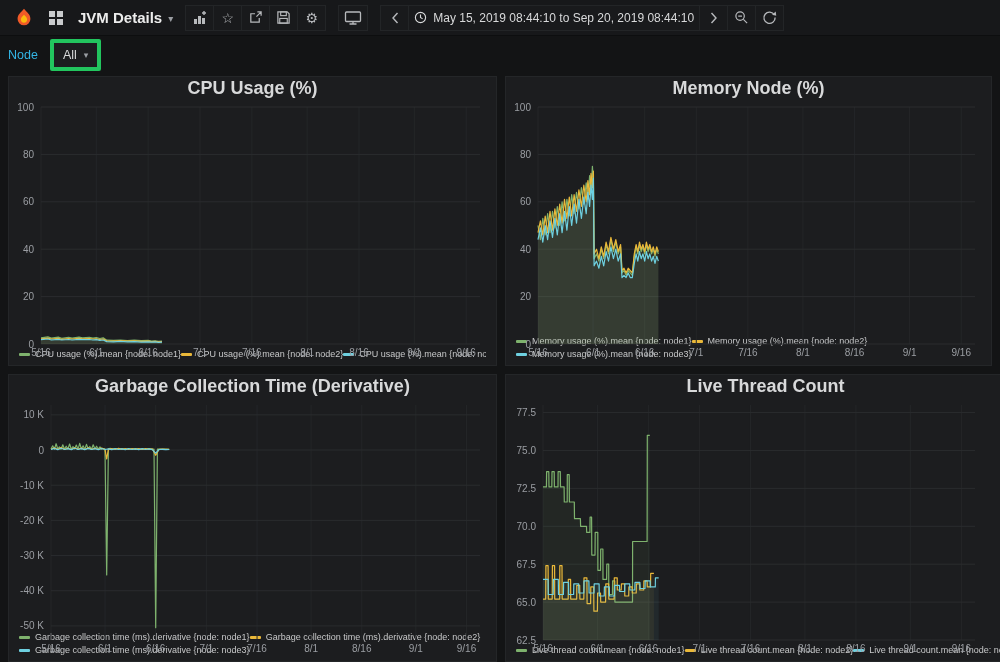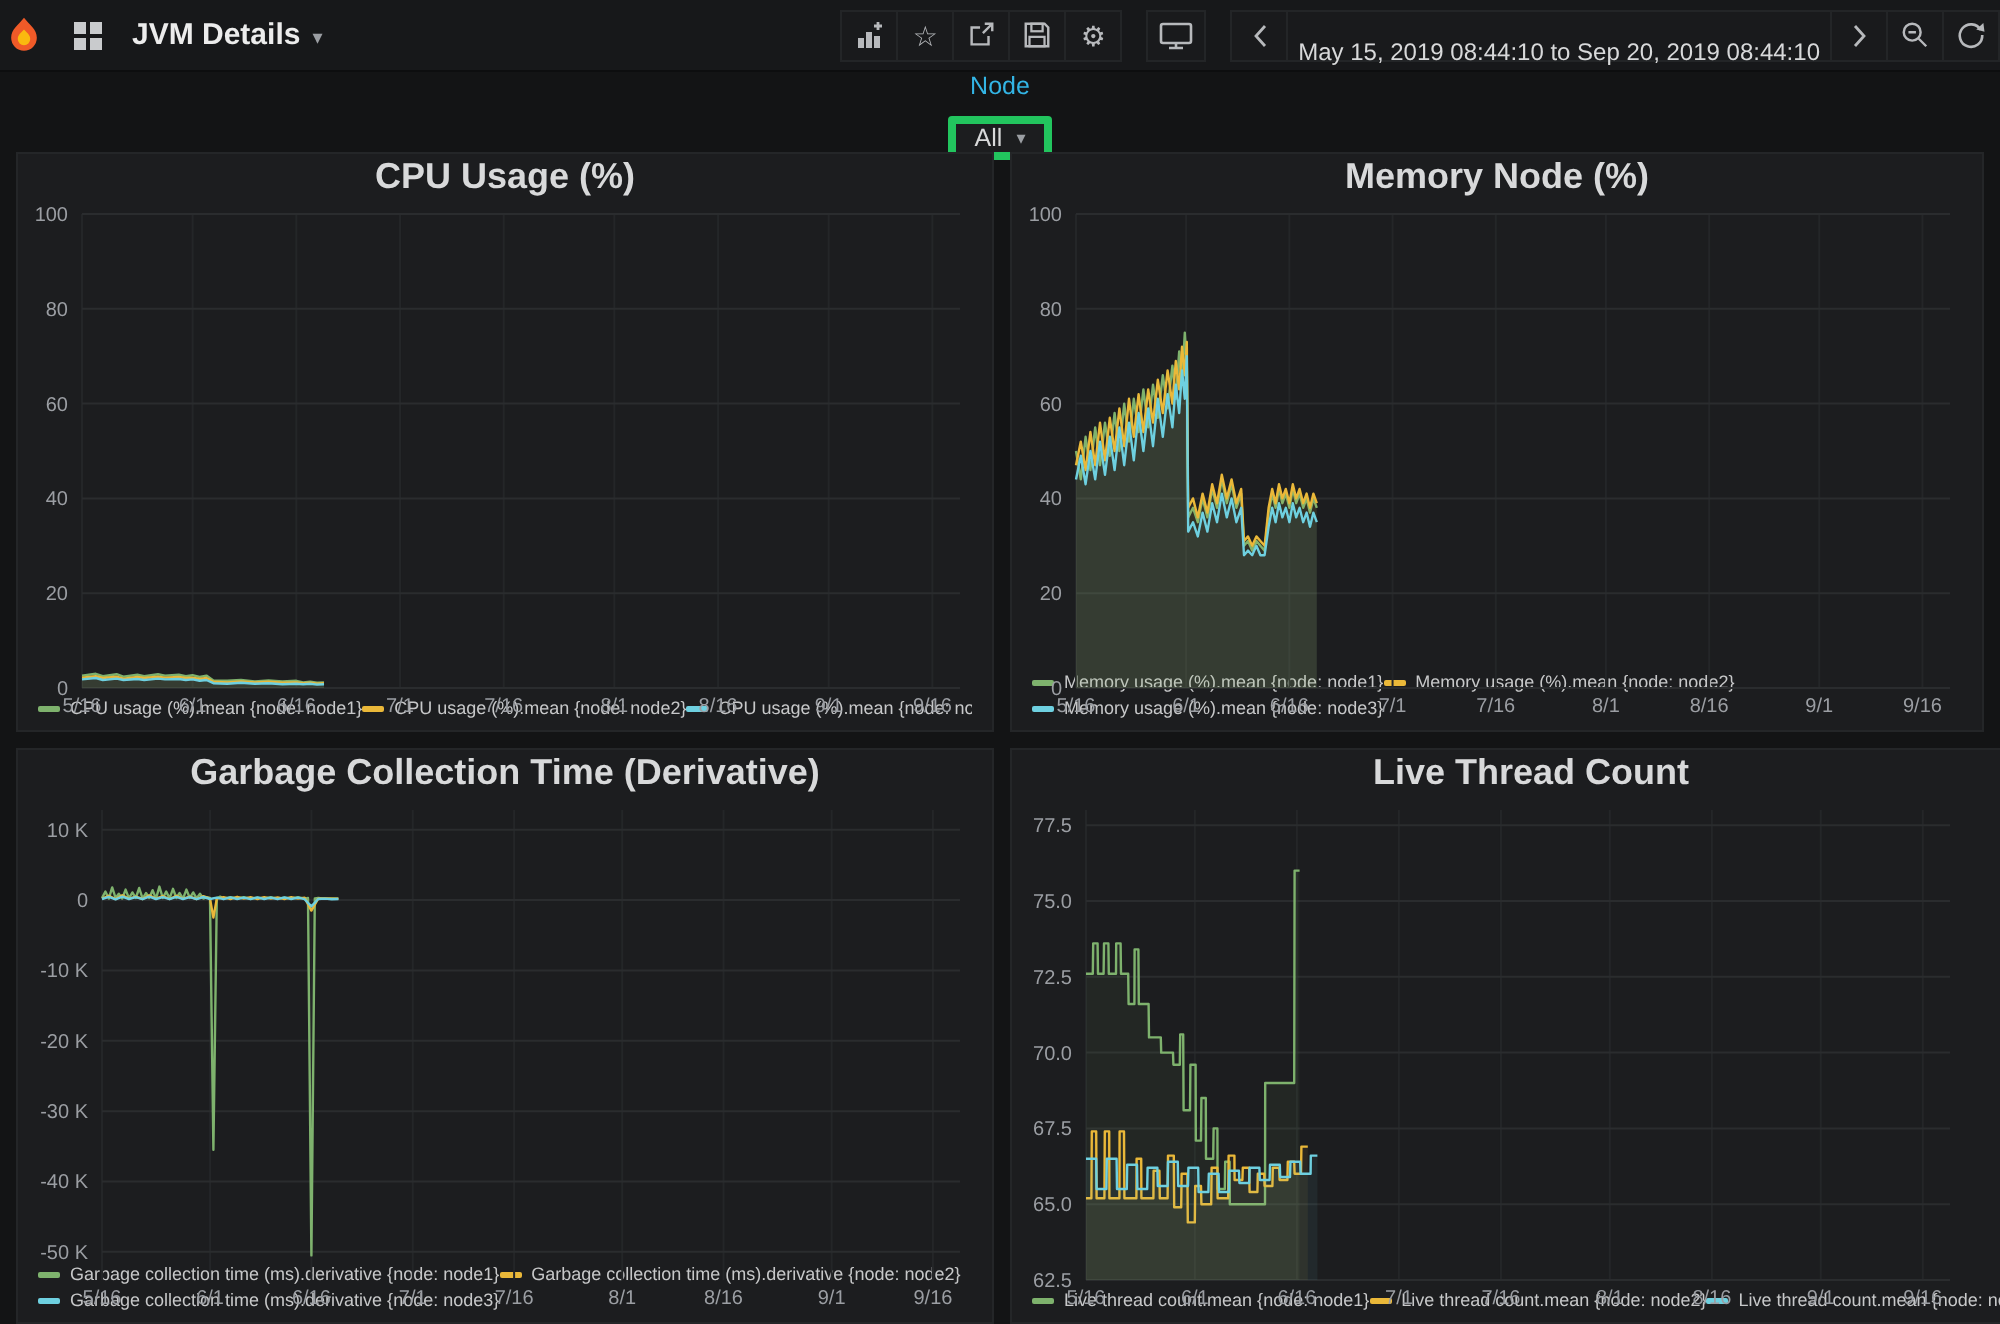--- a/index.html
+++ b/index.html
@@ -6,45 +6,45 @@
   body{
     width:1000px;height:662px;overflow:hidden;position:relative;
     background:#131415;
     font-family:"Liberation Sans", sans-serif;
     -webkit-font-smoothing:antialiased;
   }
   
   .navbar{
     position:absolute;top:0;left:0;right:0;height:36px;
     background:#17181a;border-bottom:1px solid #0d0e0f;
-    display:flex;align-items:center;justify-content:space-between;
-    padding:0 0;box-sizing:border-box;
+    display:flex;align-items:center;
+    padding:0 12px;box-sizing:border-box;
   }
   .nav-left{display:flex;align-items:center;gap:8px;}
   .logo{width:24px;height:24px;display:flex;align-items:center;justify-content:center;cursor:pointer;}
   .dash-grid-btn{width:24px;height:24px;display:flex;align-items:center;justify-content:center;cursor:pointer;}
   .dash-title{display:flex;align-items:center;gap:6px;cursor:pointer;margin-left:2px;}
   .dash-title .t{color:#ececec;font-size:15px;font-weight:700;}
   .dash-title .c{color:#9b9ea3;font-size:10px;padding-top:2px;}
   .nav-right{display:flex;align-items:center;}
   .btn-group{display:flex;align-items:center;margin-left:12px;}
   .icon-btn{
     min-width:29px;height:26px;display:inline-flex;align-items:center;justify-content:center;
     background:#191a1c;border:1px solid #232527;margin-left:-1px;cursor:pointer;
     color:#b7b9bc;box-sizing:border-box;padding:0 5px;
   }
   .icon-btn:first-child{margin-left:0;}
   .icon-btn .uni{font-size:14px;line-height:1;color:#b7b9bc;}
-  .time-btn{gap:16px;flex-direction:column;}
+  .time-btn{gap:6px;}
   .time-btn span.tr{color:#d8d9da;font-size:12px;white-space:nowrap;}
   svg.ic{display:block;}
   
   .submenu{
     position:absolute;top:36px;left:0;right:0;height:38px;
-    display:flex;align-items:center;padding:0 4px;gap:8px;box-sizing:border-box;flex-direction:column;
+    display:flex;align-items:center;padding:0 4px;gap:8px;box-sizing:border-box;
   }
   .submenu .lbl{color:#33b5e5;font-size:12.5px;padding:0 4px;cursor:pointer;}
   .var-select{
     height:24px;display:inline-flex;align-items:center;gap:7px;padding:0 9px;
     background:#1c1d1f;border:4px solid #22c55e;border-radius:2px;cursor:pointer;
   }
   .var-select .v{color:#d8d9da;font-size:12.5px;}
   .var-select .c{color:#9b9ea3;font-size:9px;}
   
   .dash{position:absolute;top:72px;left:0;right:0;bottom:0;}

